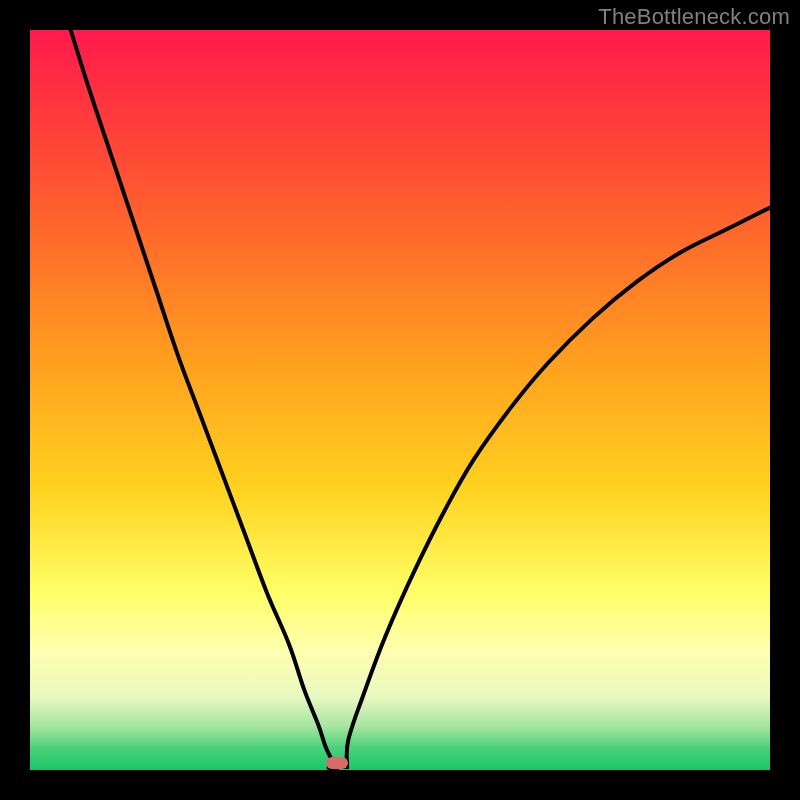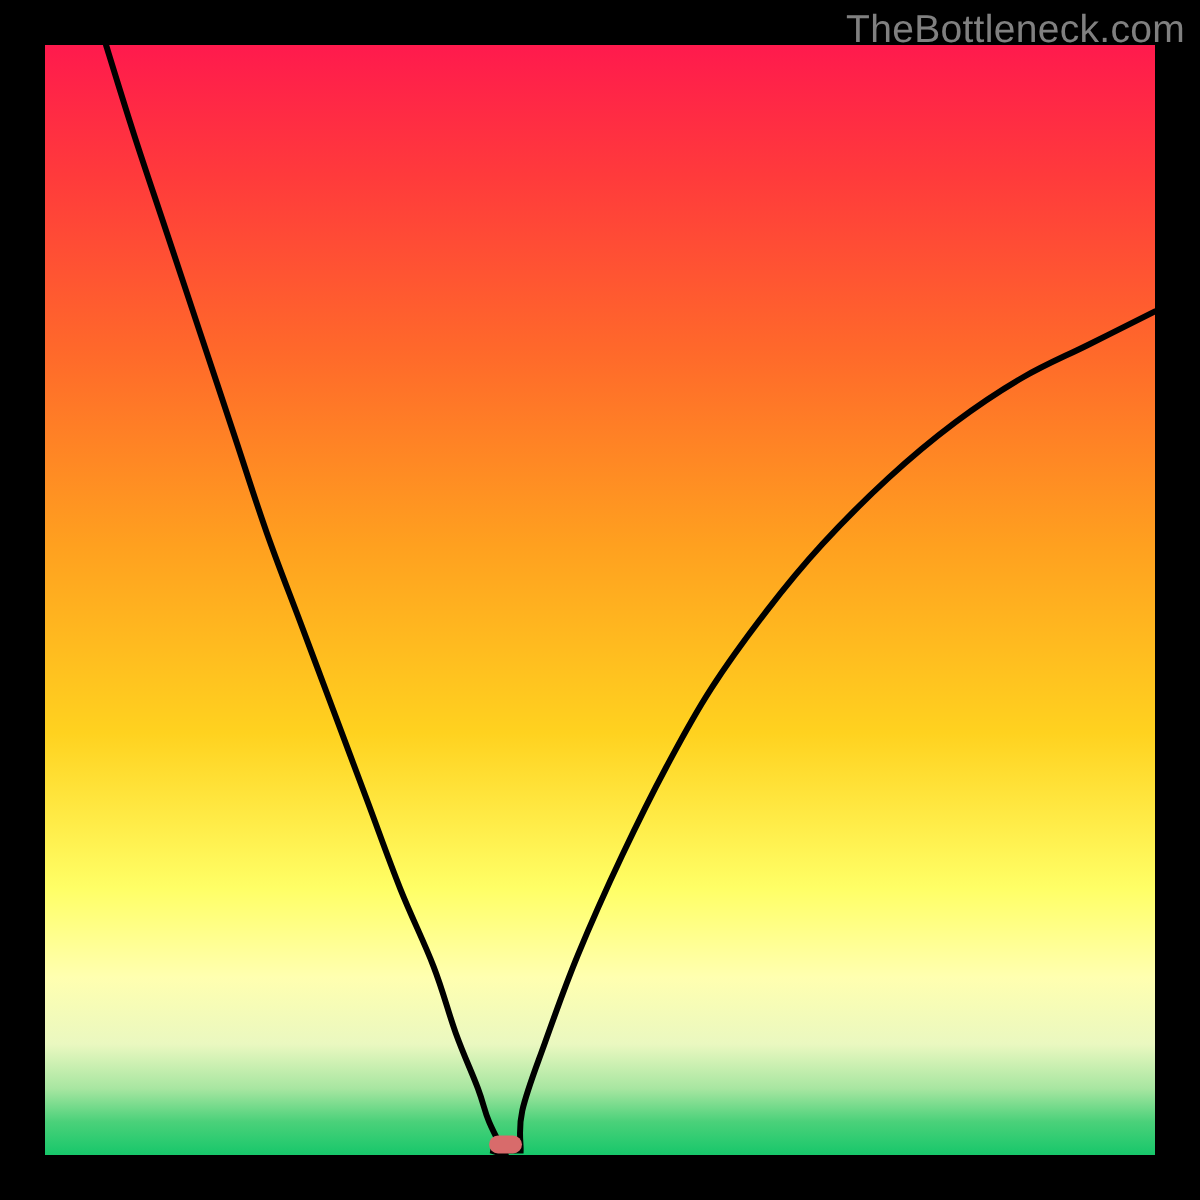--- a/index.html
+++ b/index.html
@@ -53,21 +53,21 @@
     border-radius: 6px;
     background: #d86b6b;
     transform: translate(-50%, -50%);
   }
   .watermark {
     position: absolute;
     top: 4px;
     right: 10px;
     color: #808080;
     font-family: Arial, Helvetica, sans-serif;
-    font-size: 26px;
+    font-size: 22px;
     font-weight: 500;
     letter-spacing: 0.2px;
     user-select: none;
   }
 </style>
 </head>
 <body>
 
 <div class="frame">
   <div class="plot">

